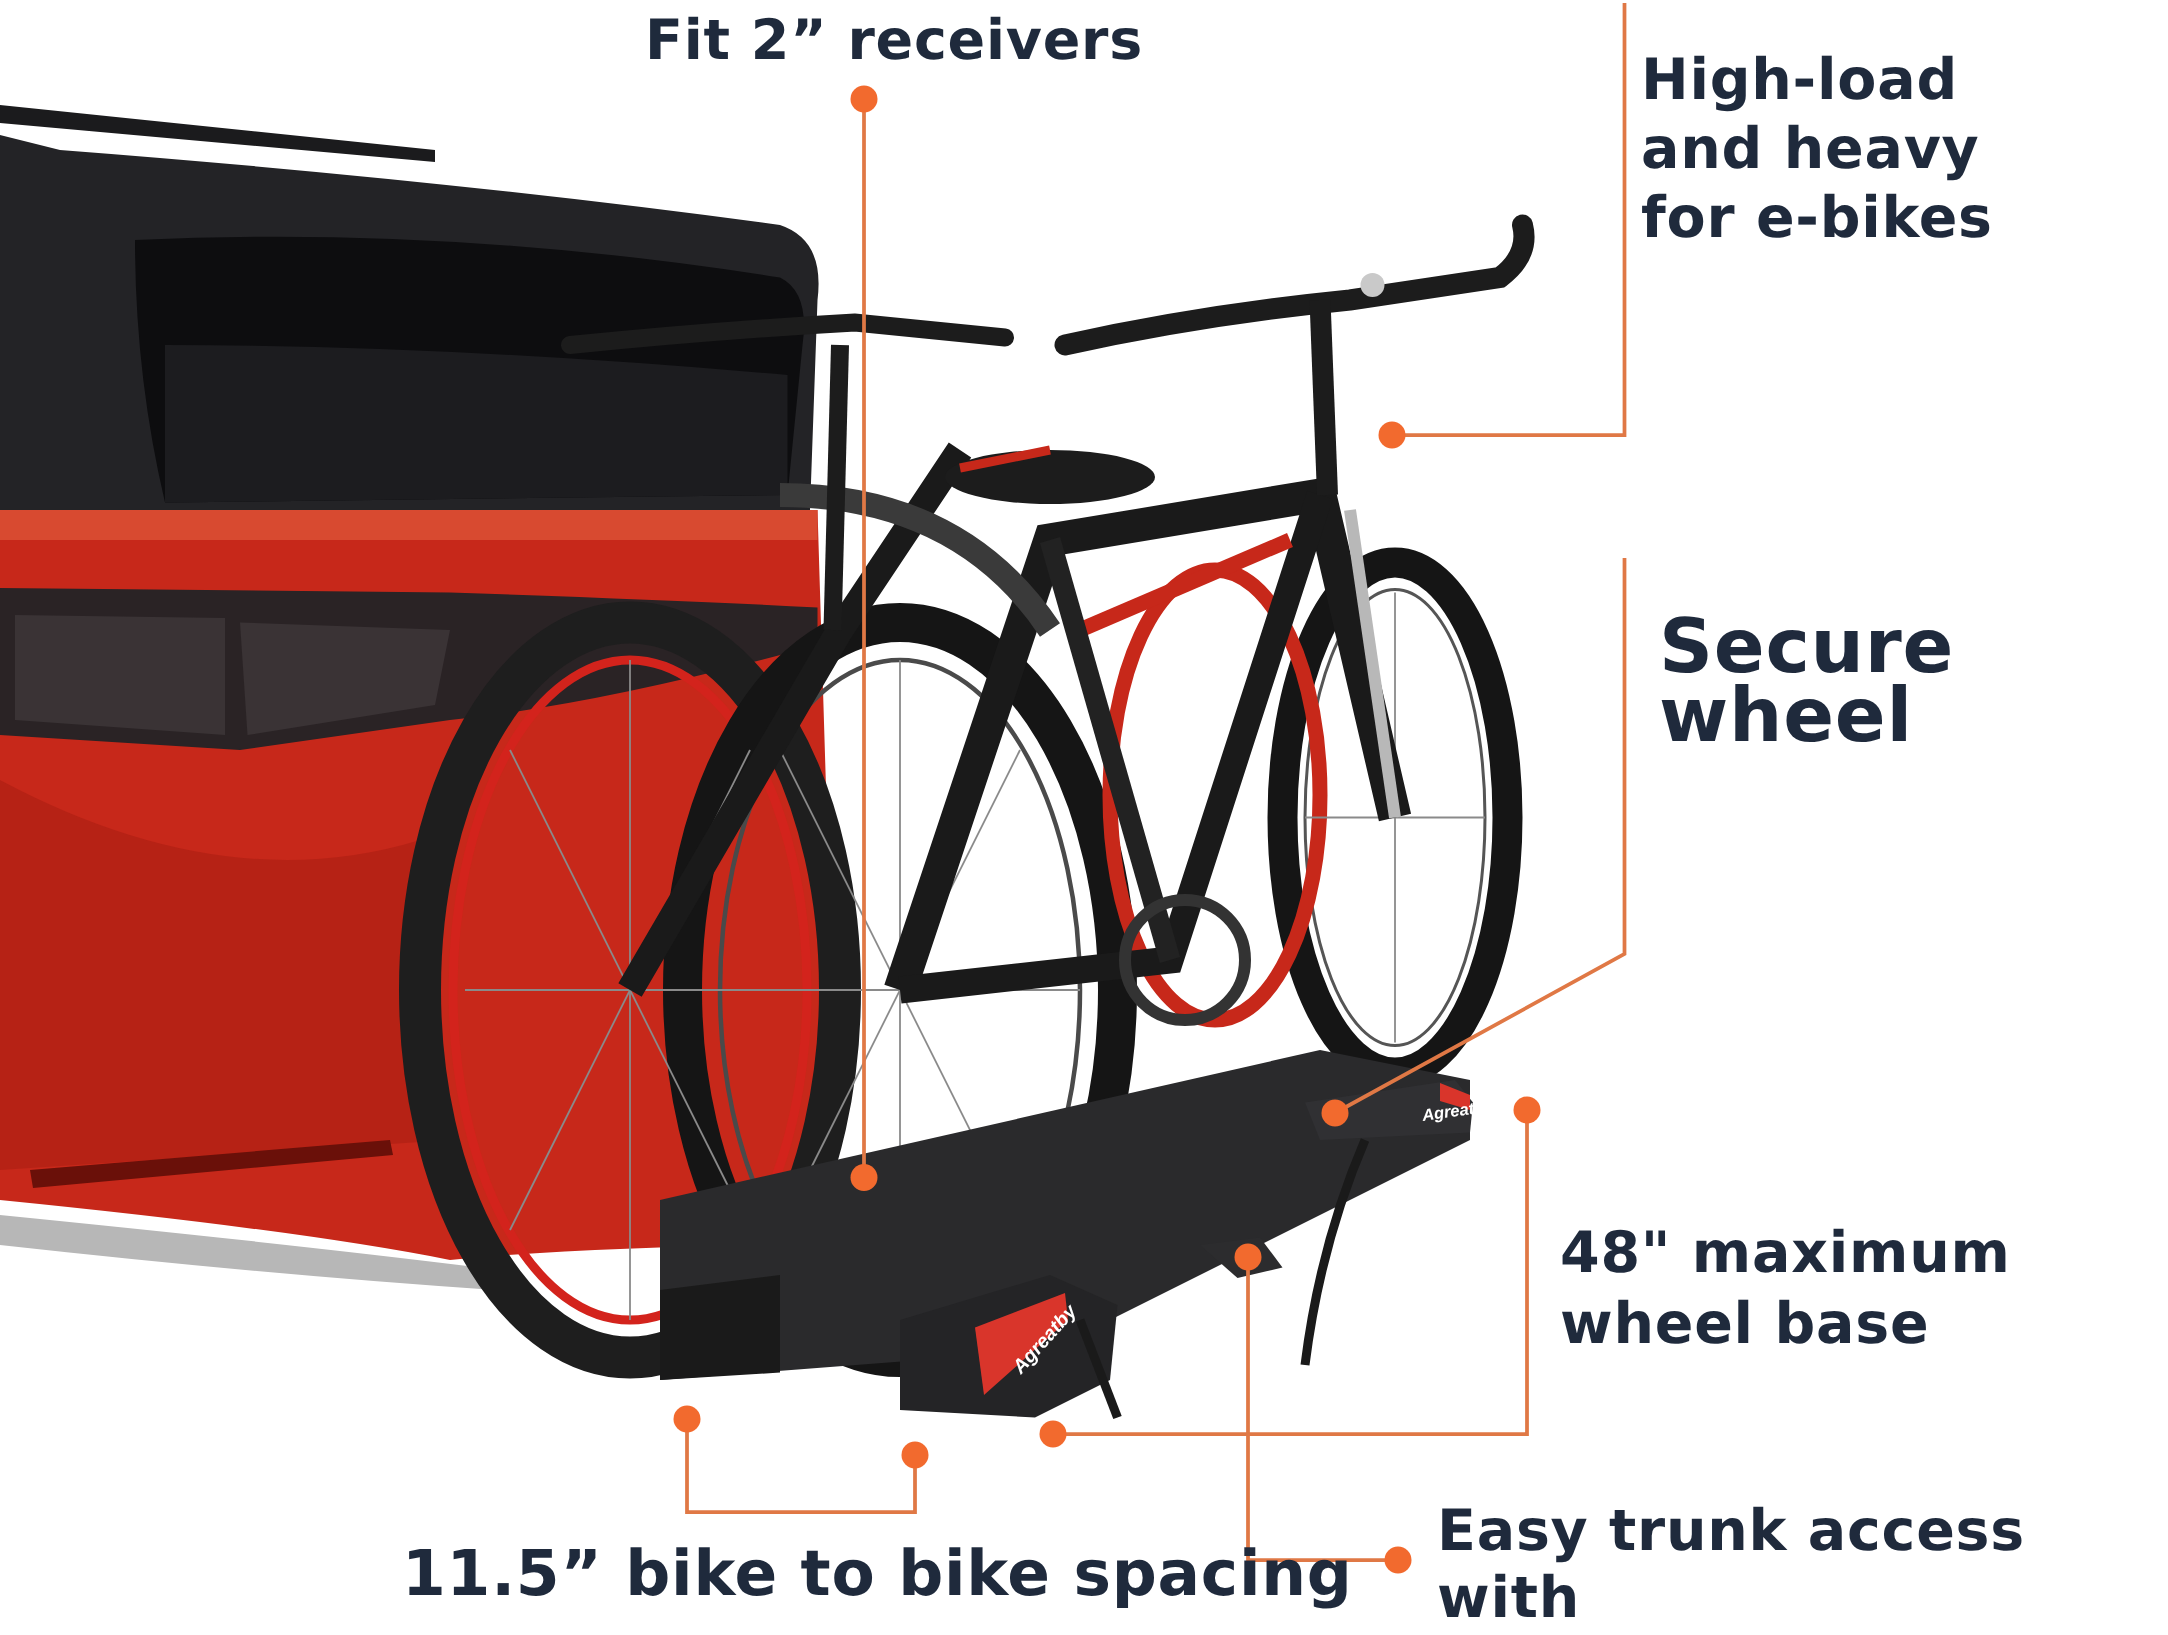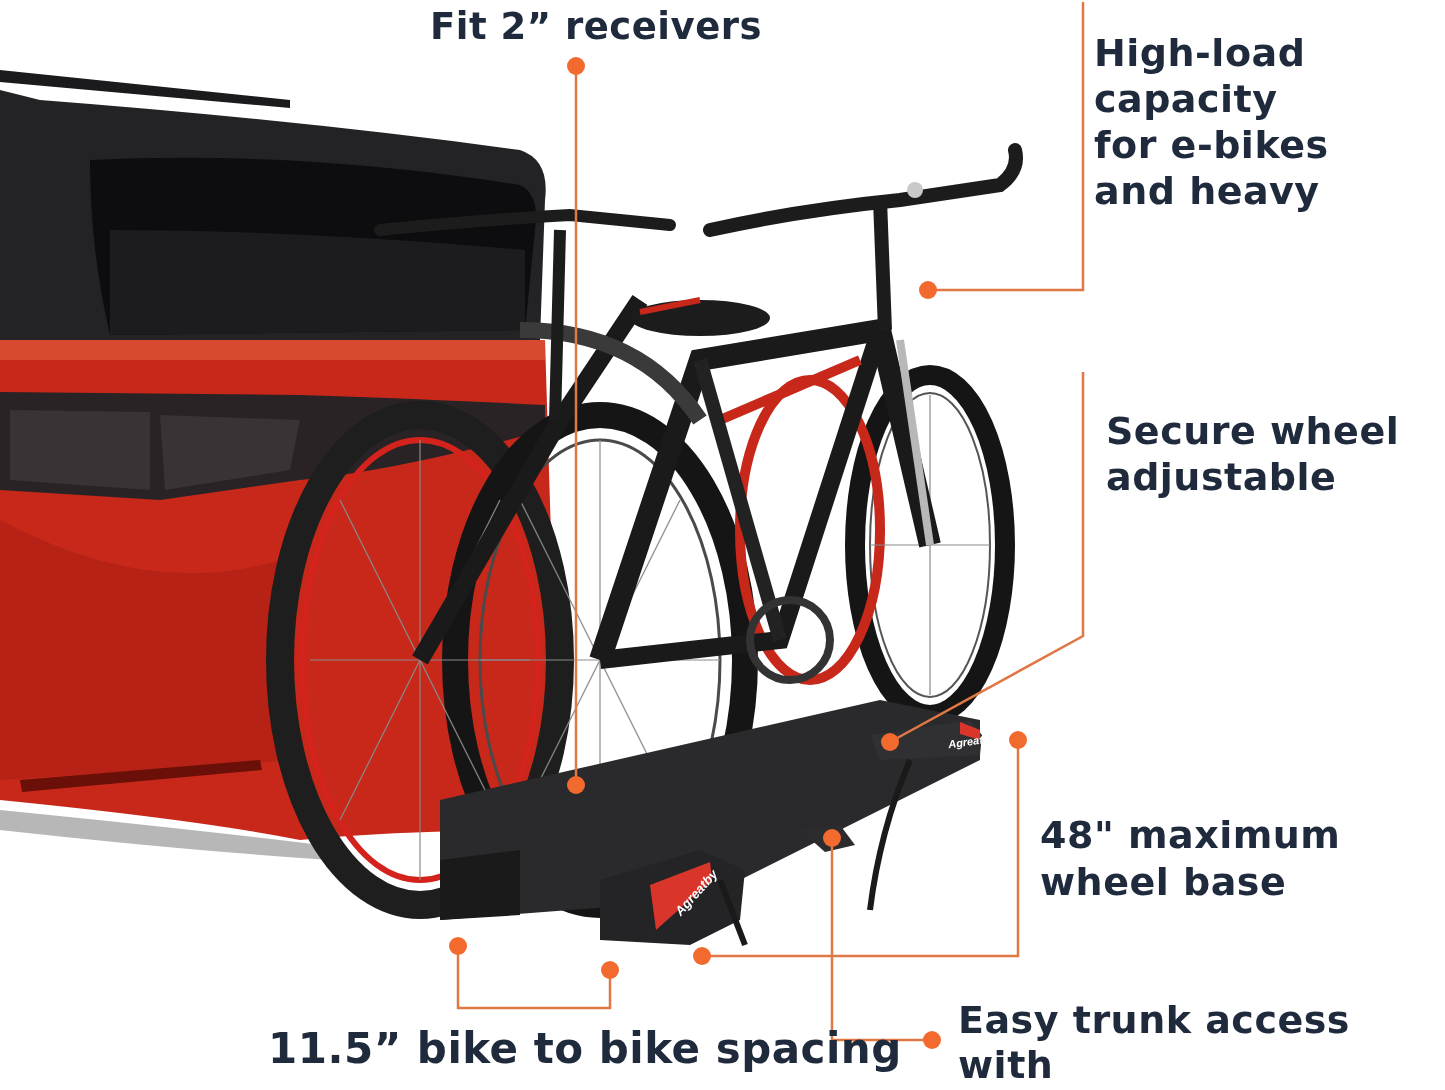--- a/index.html
+++ b/index.html
@@ -143,28 +143,26 @@
     <circle cx="932" cy="1040" r="9"></circle>
   </g>
 </svg>
 
 <div class="callout-text" style="left:430px; top:8px; font-size:37px;">
   <span>Fit 2” receivers</span>
 </div>
 
 <div class="callout-text" style="left:1094px; top:30px; font-size:38px; line-height:46px;">
   <span>High-load</span>
-  <span>capacity</span>
+  <span>and heavy</span>
   <span>for e-bikes</span>
-  <span>and heavy</span>
 </div>
 
-<div class="callout-text" style="left:1106px; top:408px; font-size:38px; line-height:46px;">
+<div class="callout-text" style="left:1106px; top:408px; font-size:50px; line-height:46px;">
   <span>Secure wheel</span>
-  <span>adjustable</span>
 </div>
 
 <div class="callout-text" style="left:1040px; top:812px; font-size:38px; line-height:47px;">
   <span>48" maximum</span>
   <span>wheel base</span>
 </div>
 
 <div class="callout-text" style="left:268px; top:1028px; font-size:42px;">
   <span>11.5” bike to bike spacing</span>
 </div>

